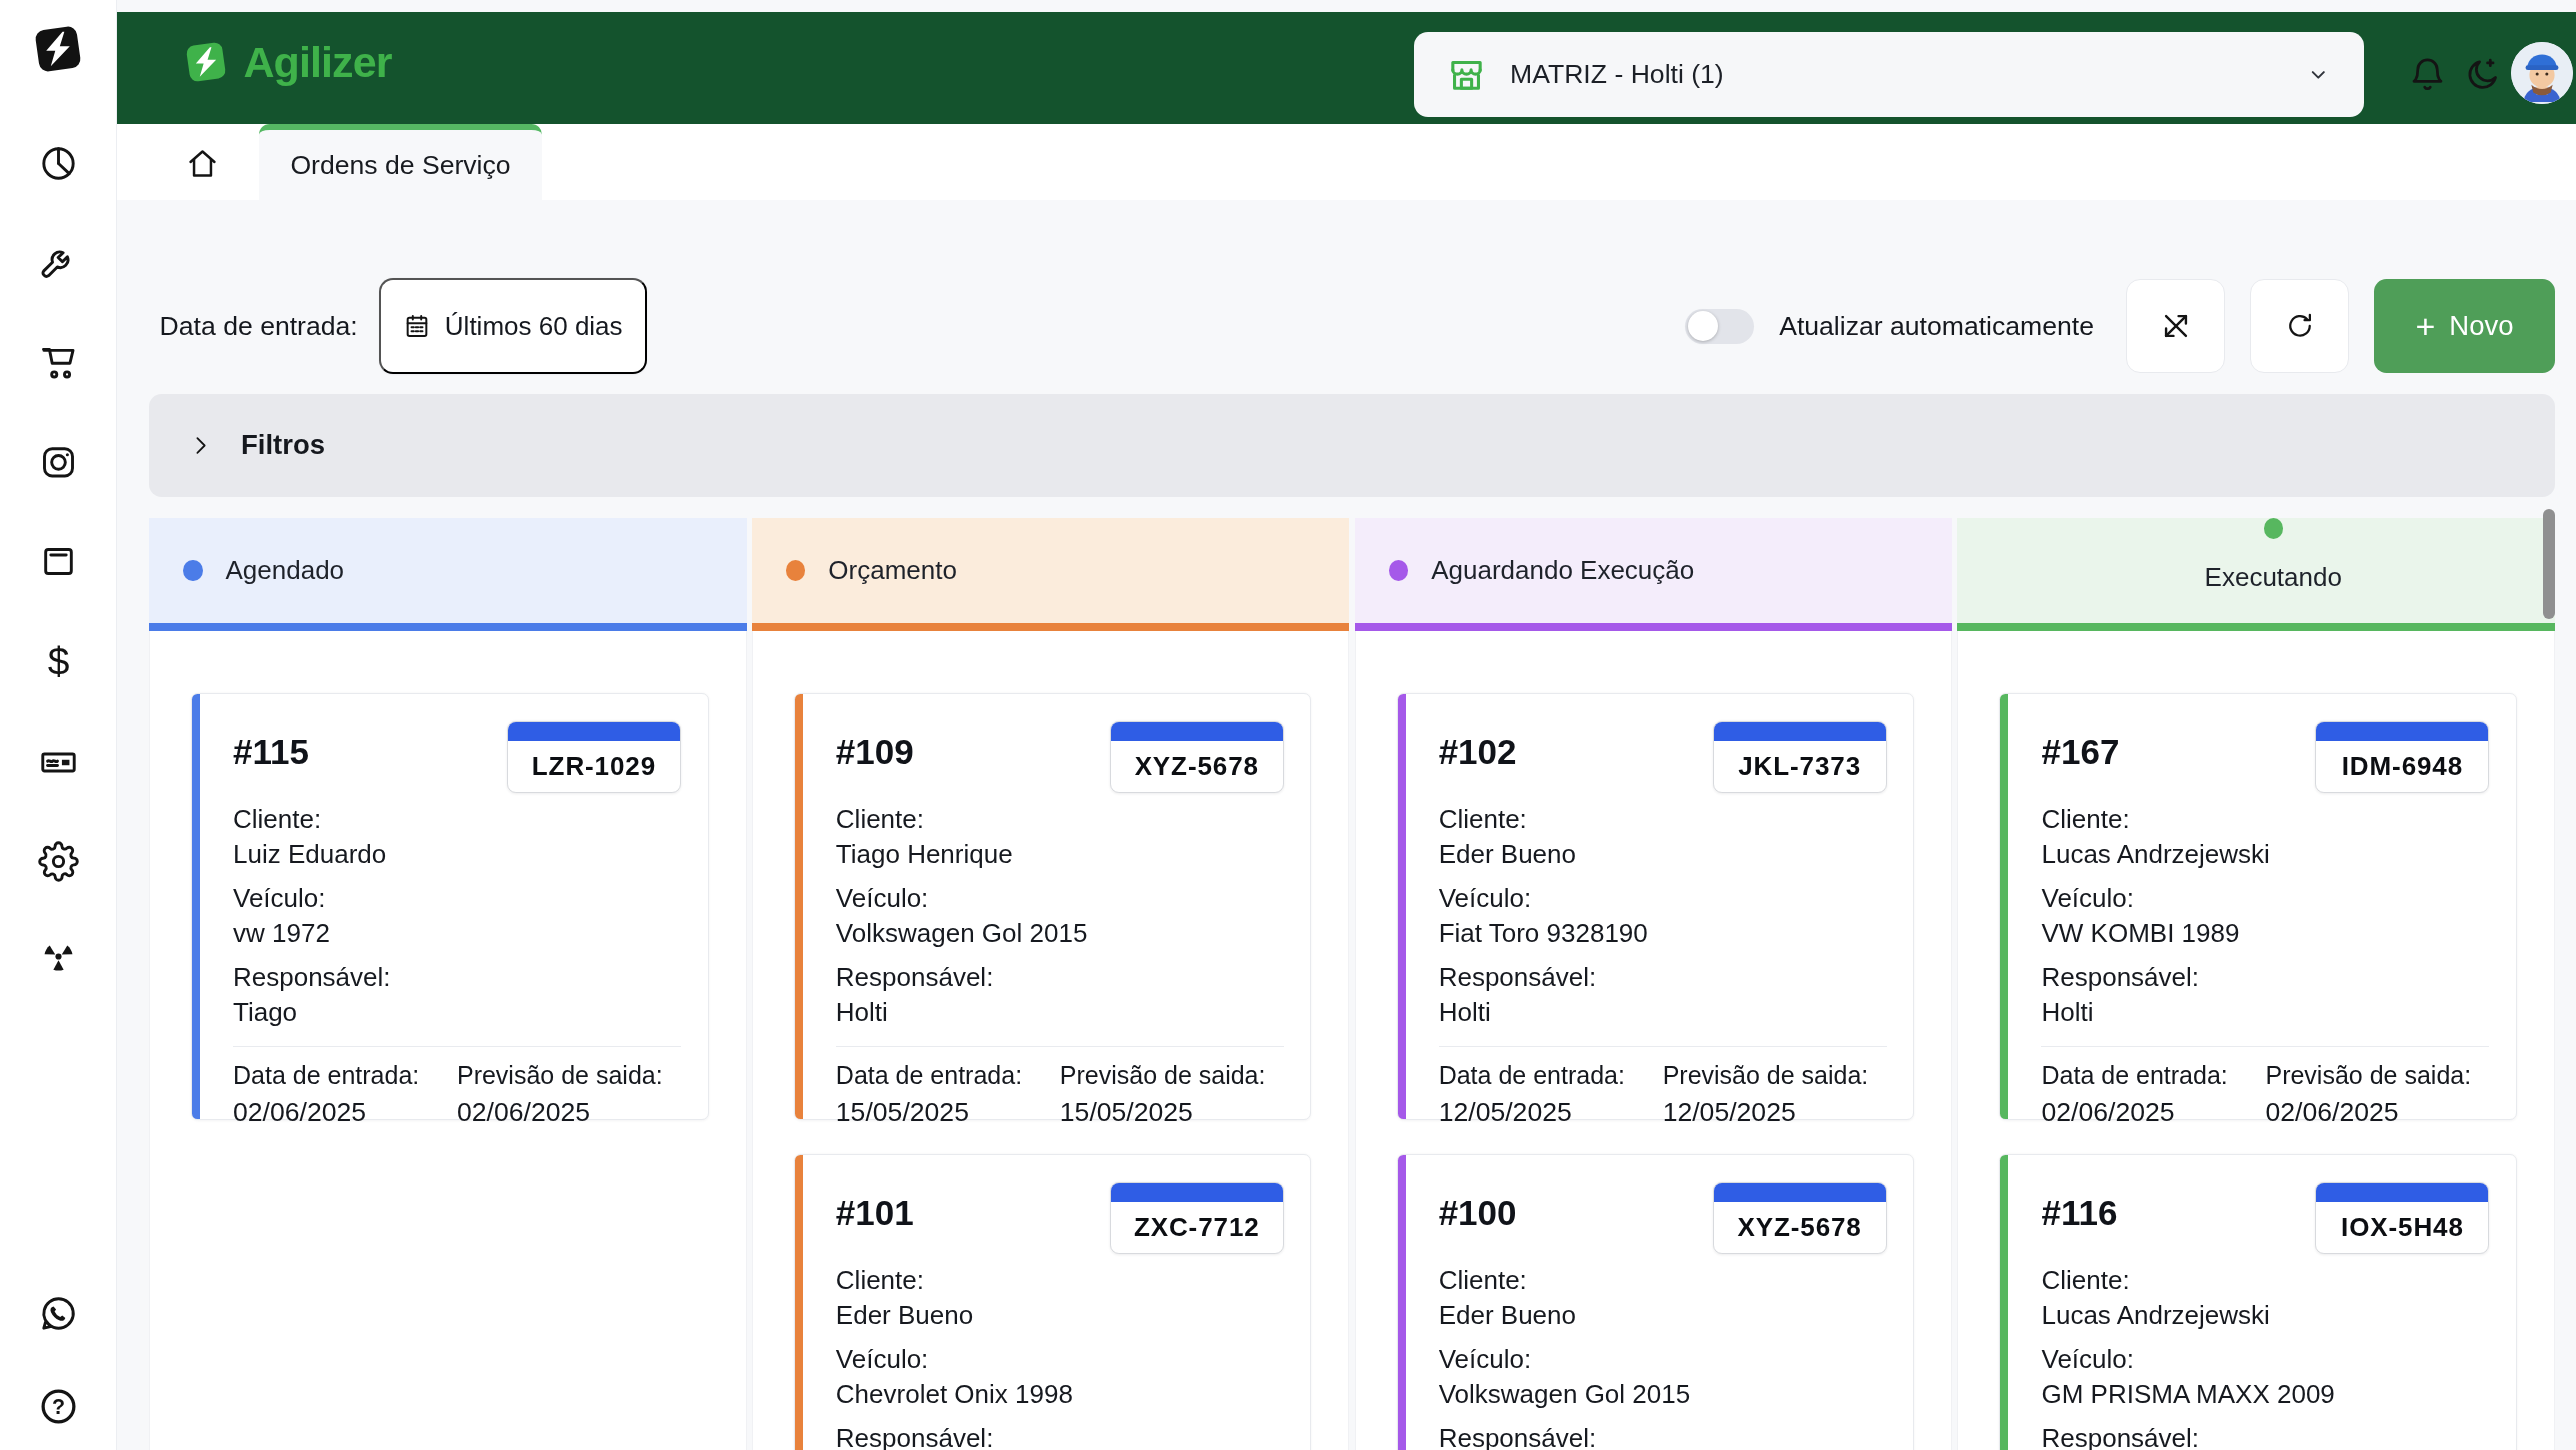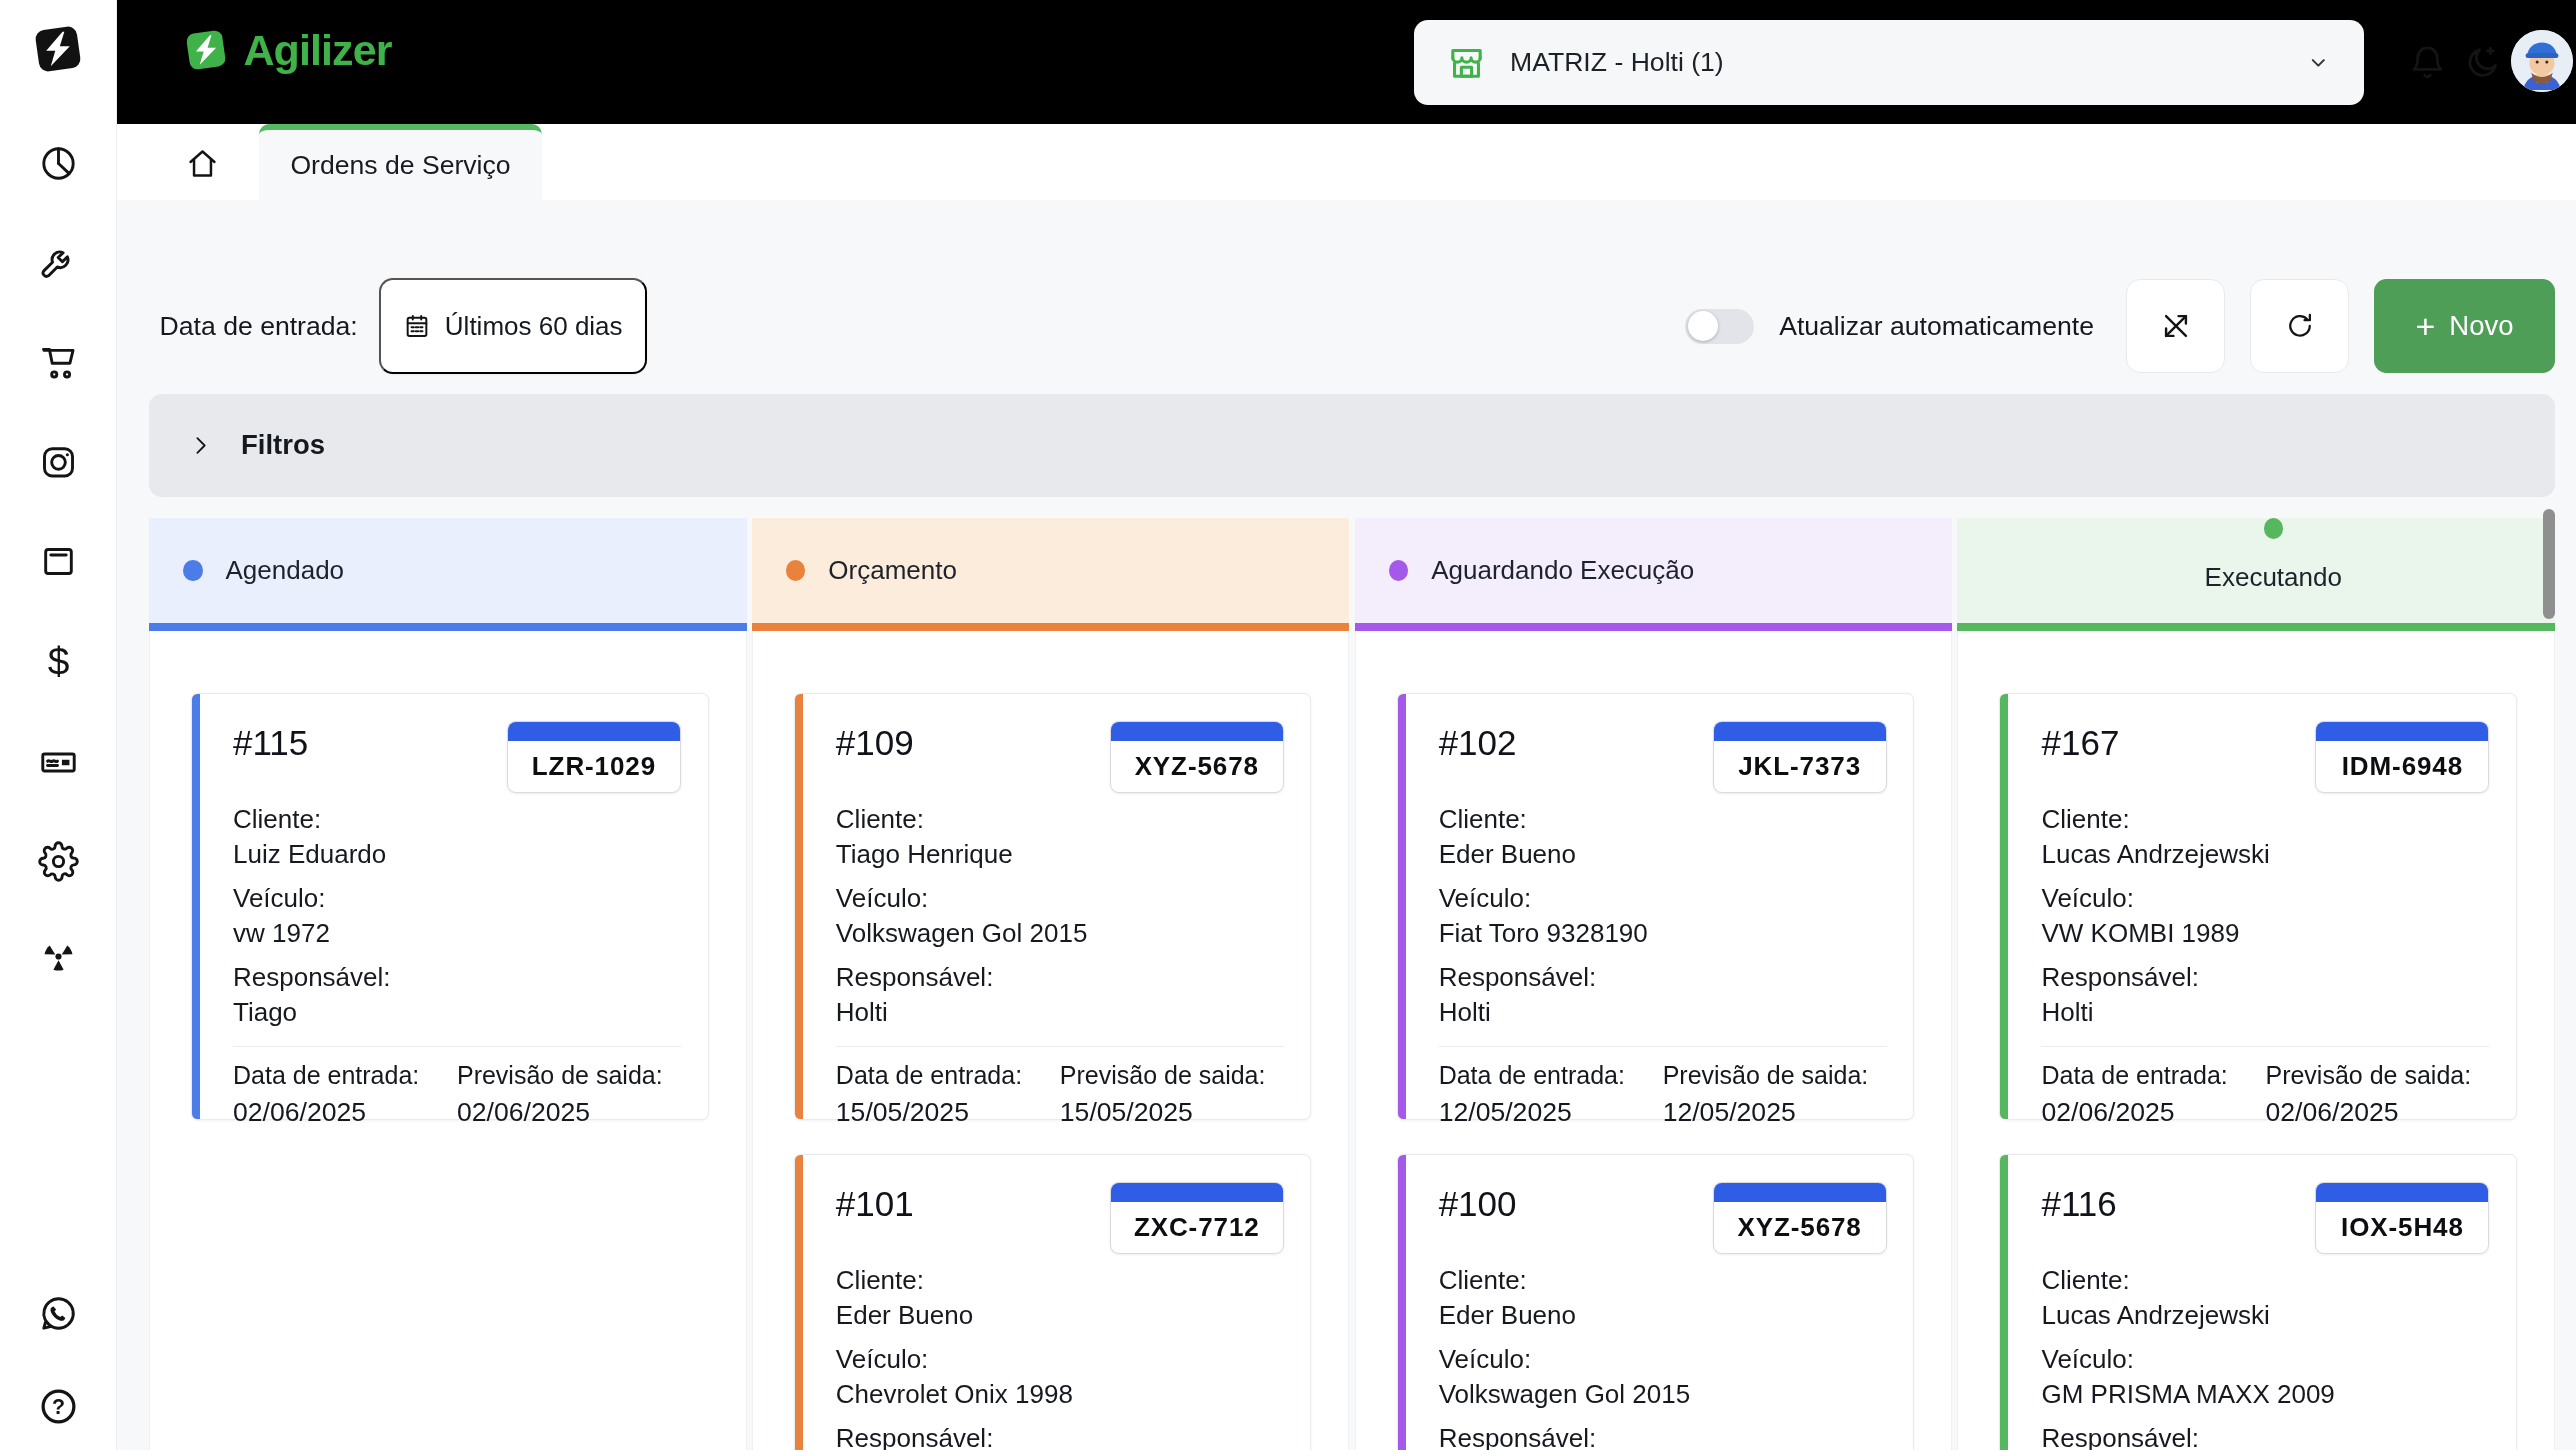--- a/index.html
+++ b/index.html
@@ -11,21 +11,21 @@
 
   
   .sidebar{position:absolute;left:0;top:0;width:117px;height:100%;background:#fff;
            border-right:1.8px solid #eceef2;z-index:5;}
   .side-logo{position:absolute;left:29px;top:19.5px;width:58px;height:58px;cursor:pointer;}
   .side-item{position:absolute;left:37px;width:43px;height:43px;display:flex;
              align-items:center;justify-content:center;cursor:pointer;}
   .dollar-glyph{font-size:39px;font-weight:400;color:#141414;line-height:1;}
 
   
-  .topbar{position:absolute;left:117px;top:0;right:0;height:124px;background:#000000;text-decoration:underline;}
+  .topbar{position:absolute;left:117px;top:12px;right:0;height:124px;background:#14532d;text-decoration:underline;}
   .brand{position:absolute;left:64px;top:25px;display:flex;align-items:center;gap:12.4px;}
   .brand-name{font-size:43px;font-weight:800;letter-spacing:-0.9px;}
   .searchbox{position:absolute;left:312px;top:19.5px;width:935px;height:85px;background:#f6f7f9;
              border-radius:14px;display:flex;align-items:center;padding-left:30px;gap:17.7px;}
   .searchbox input{flex:1;border:none;background:transparent;outline:none;font-size:26.6px;
                    font-family:"Liberation Sans",sans-serif;color:#22262e;height:100%;}
   .searchbox input::placeholder{color:#23272f;opacity:1;}
   .storebox{position:absolute;left:1297px;top:19.5px;width:950px;height:85px;background:#f6f7f9;
             border-radius:14px;display:flex;align-items:center;padding:0 32px;gap:23px;cursor:pointer;}
   .store-name{font-size:26.6px;color:#1c2027;flex:1;}
@@ -72,21 +72,21 @@
   .col-dot{width:19.5px;height:21px;border-radius:50%;}
   .col-title{font-size:26px;color:#1e222a;}
   .col-bar{height:8.9px;}
   .col-body{flex:1;background:#fff;border-left:0.9px solid #f0f1f4;border-right:0.9px solid #f0f1f4;
             padding:62px 37px 0 41px;display:flex;flex-direction:column;gap:34px;overflow:hidden;}
 
   .card{position:relative;flex:0 0 427px;height:427px;background:#fff;border:1.8px solid #e8eaee;
         border-radius:7px;padding:26.6px 26.6px 0 41px;box-shadow:0 0.9px 2.7px rgba(20,24,32,.05);cursor:pointer;}
   .card-accent{position:absolute;left:0;top:0;bottom:0;width:8px;border-radius:5.3px 0 0 5.3px;}
   .card-head{display:flex;justify-content:space-between;align-items:flex-start;}
-  .card-num{font-size:35px;font-weight:400;color:#101319;margin-top:2px;}
+  .card-num{font-size:35px;font-weight:700;color:#101319;margin-top:11px;}
   .plate{width:174px;border:1.8px solid #d8dade;border-radius:8.9px;overflow:hidden;background:#fff;
          box-shadow:0 0.9px 2.7px rgba(20,24,32,.08);}
   .plate-band{height:19.5px;}
   .plate-text{height:51px;display:flex;align-items:center;justify-content:center;font-size:26px;
               font-weight:700;letter-spacing:0.9px;color:#0c0e12;}
   .field{margin-top:8.9px;}
   .field:first-of-type{margin-top:12.4px;}
   .f-label{font-size:26px;line-height:35px;color:#16191f;}
   .f-value{font-size:26px;line-height:35px;color:#16191f;}
   .card-divider{border:none;border-top:1.8px solid #e9ebef;margin:16px 0 14px 0;}

